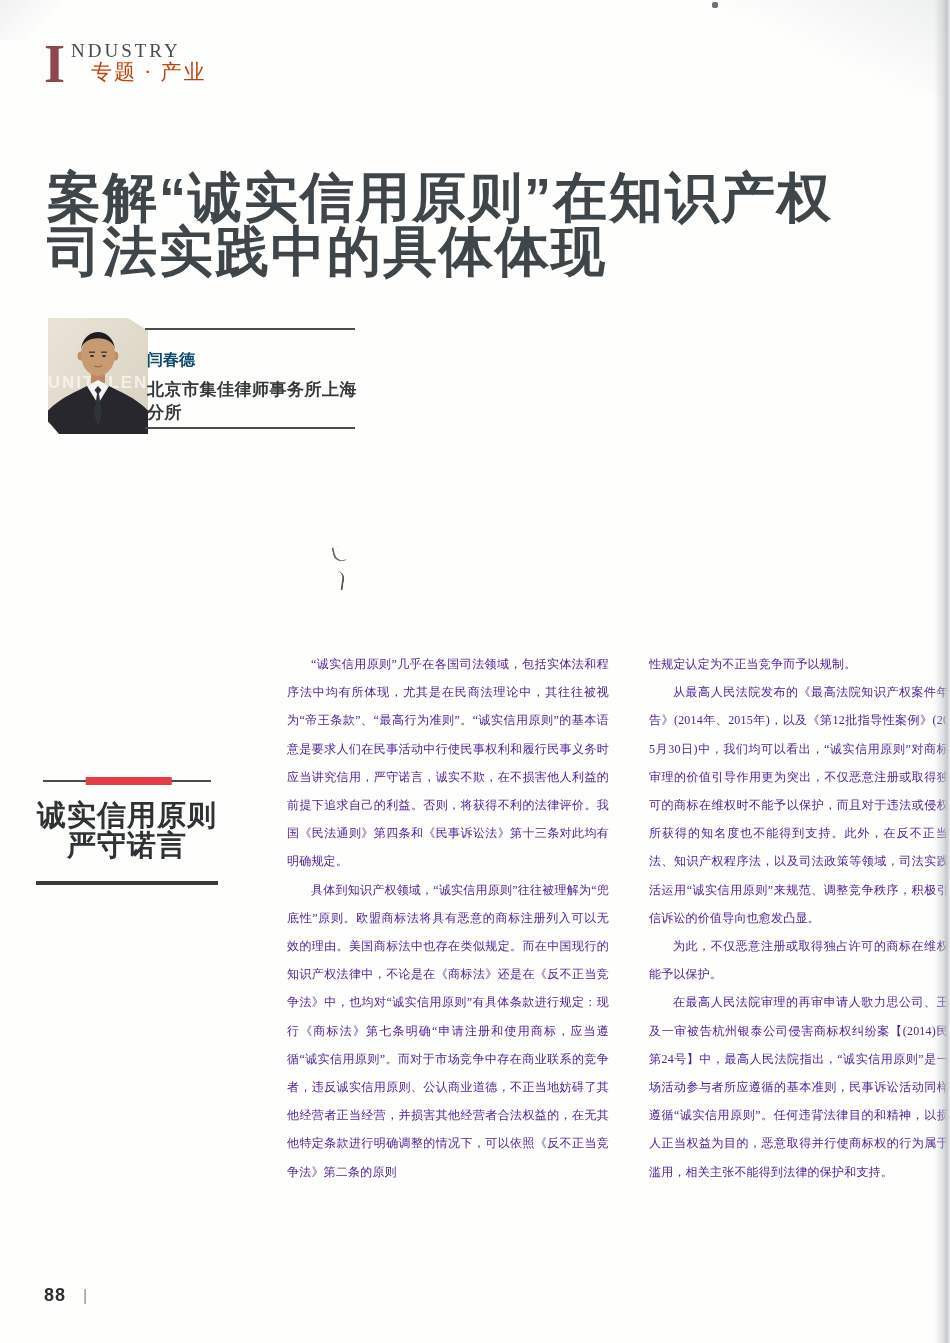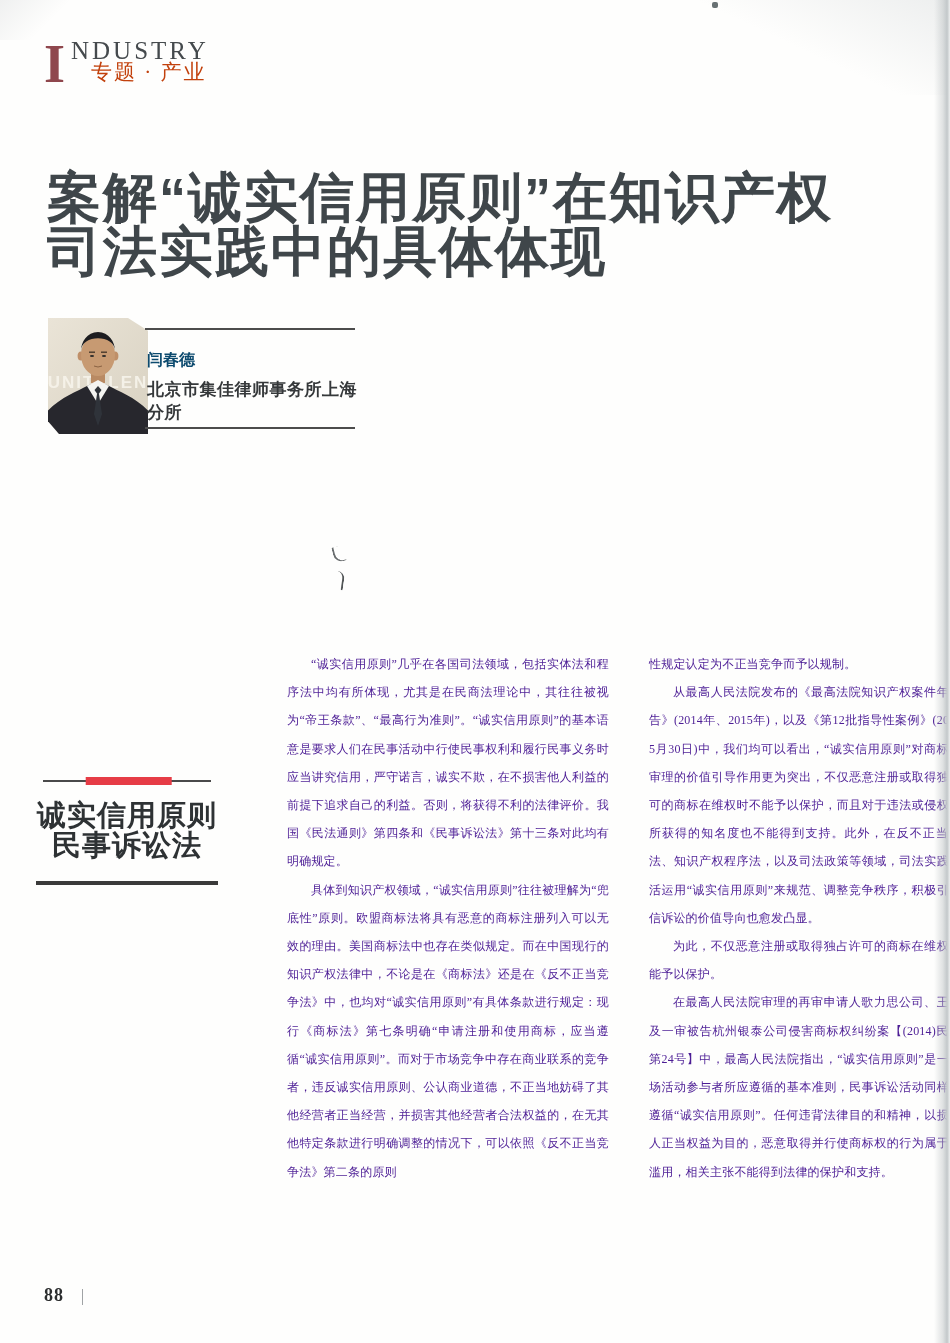--- a/index.html
+++ b/index.html
@@ -4,21 +4,21 @@
 <style>
   html,body{margin:0;padding:0;background:#ffffff;}
   .page{position:relative;width:950px;height:1343px;background:#fefefdff;overflow:hidden;
         font-family:"Liberation Serif","DejaVu Serif",serif;color:#383b3d;}
 
   
   .masthead{position:absolute;left:44px;top:42px;display:flex;align-items:flex-start;}
   .cap-i{font-family:"Liberation Serif","DejaVu Serif",serif;font-size:54px;line-height:44px;
          font-weight:bold;color:#8f474d;margin-right:6px;}
   .mast-col{display:flex;flex-direction:column;}
-  .mag-name{font-family:"Liberation Serif","DejaVu Serif",serif;font-size:25px;letter-spacing:3px;
+  .mag-name{font-family:"Liberation Serif","DejaVu Serif",serif;font-size:19px;letter-spacing:3px;
             color:#454a4d;line-height:18px;}
   .mag-section{font-size:21px;color:#c2410c;line-height:22px;margin-top:1px;letter-spacing:2px;margin-left:20px;}
 
   
   .title{position:absolute;left:47px;top:170px;margin:0;
          font-family:"Liberation Sans","DejaVu Sans",sans-serif;
          font-size:54px;line-height:54px;font-weight:bold;color:#3f464a;letter-spacing:2px;}
 
   
   .photo{position:absolute;left:48px;top:318px;width:100px;height:116px;
@@ -45,21 +45,21 @@
   
   .col{position:absolute;top:650px;text-align:justify;
        font-size:12px;line-height:28.2px;color:#4c1d95;letter-spacing:.2px;margin-left:32px;}
   .col p{margin:0;}
   .col p.indent{text-indent:2em;}
   .col1{left:255px;width:322px;}
   .col2{left:617px;width:325px;}
 
   
   .footer{position:absolute;left:44px;top:1285px;display:flex;align-items:center;
-          font-family:Liberation Serif, serif;}
+          font-family:Liberation Sans, sans-serif;}
   .pagenum{font-size:18px;font-weight:bold;color:#2c2e2f;letter-spacing:1px;}
   .pagesep{font-size:16px;color:#8b8e90;margin-left:17px;font-weight:normal;}
 
   
   .edge-right{position:absolute;right:0;top:0;width:16px;height:100%;
     background:linear-gradient(to right,rgba(178,184,186,0) 0%,rgba(178,184,186,.40) 55%,#c3c8ca 82%,#eef0f0 100%);}
   .corner-tr{position:absolute;right:0;top:0;width:260px;height:95px;
     background:linear-gradient(205deg,rgba(198,203,205,.30),rgba(255,255,255,0) 55%);}
   .corner-tl{position:absolute;left:0;top:0;width:70px;height:40px;
     background:linear-gradient(135deg,rgba(205,208,210,.30),rgba(255,255,255,0) 65%);}
@@ -118,21 +118,21 @@
     <div class="a-rule bottom"></div>
   </div>
 
   <aside class="keywords">
     <div class="kw-divider">
       <span class="kw-line"></span>
       <span class="kw-red"></span>
     </div>
     <div class="kw-items">
       <div>诚实信用原则</div>
-      <div>民事诉讼法</div>
+      <div>严守诺言</div>
     </div>
     <div class="kw-bottomrule"></div>
   </aside>
 
   <section class="col col1">
     <p class="indent">“诚实信用原则”几乎在各国司法领域，包括实体法和程序法中均有所体现，尤其是在民商法理论中，其往往被视为“帝王条款”、“最高行为准则”。“诚实信用原则”的基本语意是要求人们在民事活动中行使民事权利和履行民事义务时应当讲究信用，严守诺言，诚实不欺，在不损害他人利益的前提下追求自己的利益。否则，将获得不利的法律评价。我国《民法通则》第四条和《民事诉讼法》第十三条对此均有明确规定。</p>
     <p class="indent">具体到知识产权领域，“诚实信用原则”往往被理解为“兜底性”原则。欧盟商标法将具有恶意的商标注册列入可以无效的理由。美国商标法中也存在类似规定。而在中国现行的知识产权法律中，不论是在《商标法》还是在《反不正当竞争法》中，也均对“诚实信用原则”有具体条款进行规定：现行《商标法》第七条明确“申请注册和使用商标，应当遵循“诚实信用原则”。而对于市场竞争中存在商业联系的竞争者，违反诚实信用原则、公认商业道德，不正当地妨碍了其他经营者正当经营，并损害其他经营者合法权益的，在无其他特定条款进行明确调整的情况下，可以依照《反不正当竞争法》第二条的原则</p>
   </section>
 
   <section class="col col2">

